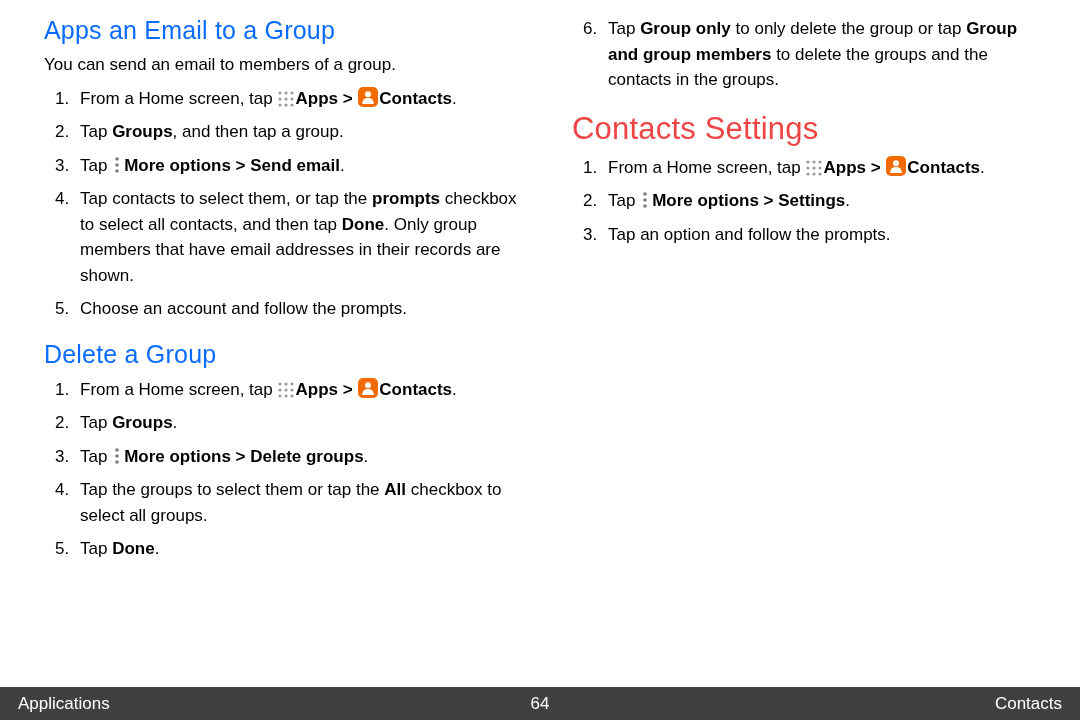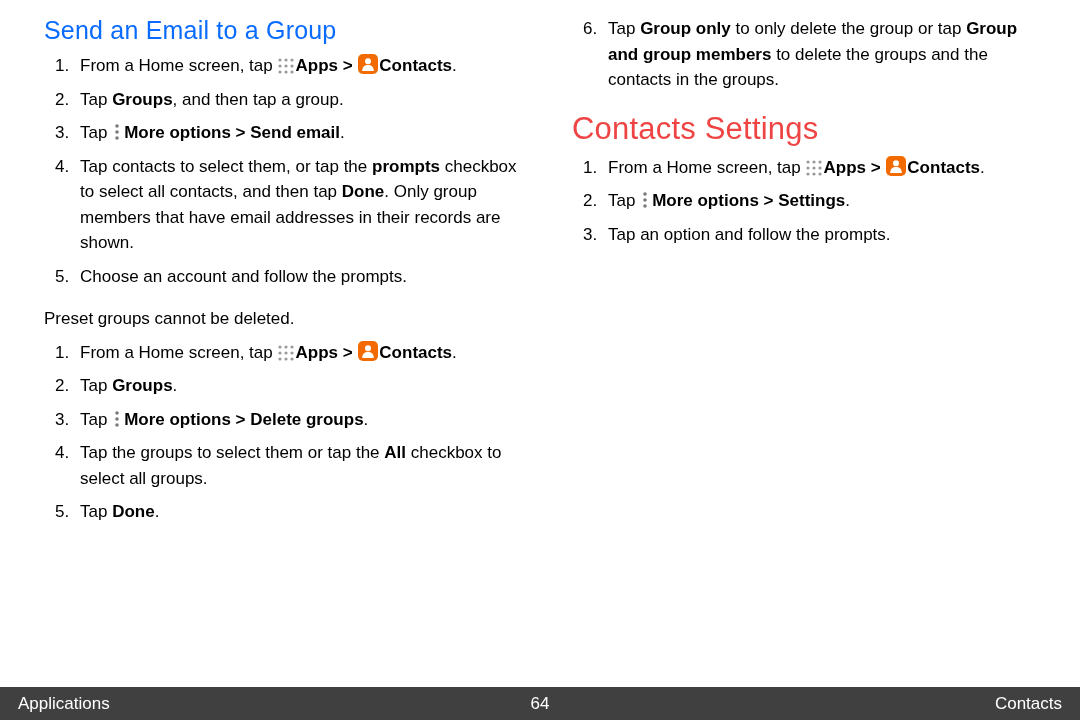--- a/index.html
+++ b/index.html
@@ -91,21 +91,22 @@
     position: relative;
   }
   .ic-more svg { display:block; }
 </style>
 </head>
 <body>
 
 <div class="page">
   <div class="col">
 
-    <h2 class="h2">Send an Email to a Group</h2>
+    <h2 class="h2">Apps an Email to a Group</h2>
+    <p class="para">You can send an email to members of a group.</p>
     <ol class="steps">
       <li>
         <span>From a Home screen, tap </span><span class="ic ic-apps"><svg width="16" height="16" viewBox="0 0 16 16">
               <g fill="#9a9a9a">
                 <circle cx="2" cy="2" r="1.6"></circle>
                 <circle cx="8" cy="2" r="1.6"></circle>
                 <circle cx="14" cy="2" r="1.6"></circle>
                 <circle cx="2" cy="8" r="1.6"></circle>
                 <circle cx="8" cy="8" r="1.6"></circle>
                 <circle cx="14" cy="8" r="1.6"></circle>
@@ -132,21 +133,21 @@
                 <circle cx="4" cy="15" r="1.8"></circle>
               </g>
             </svg></span><span class="b">More options &gt; Send email</span><span>.</span>
       </li>
       <li>
         <span>Tap contacts to select them, or tap the </span><span class="b">prompts</span><span> checkbox to select all contacts, and then tap </span><span class="b">Done</span><span>. Only group members that have email addresses in their records are shown.</span>
       </li>
       <li>Choose an account and follow the prompts.</li>
     </ol>
 
-    <p class="para">Preset groups cannot be deleted.</p>
+    <h2 class="h2" style="margin-top:14px">Delete a Group</h2>
     <ol class="steps">
       <li>
         <span>From a Home screen, tap </span><span class="ic ic-apps"><svg width="16" height="16" viewBox="0 0 16 16">
               <g fill="#9a9a9a">
                 <circle cx="2" cy="2" r="1.6"></circle>
                 <circle cx="8" cy="2" r="1.6"></circle>
                 <circle cx="14" cy="2" r="1.6"></circle>
                 <circle cx="2" cy="8" r="1.6"></circle>
                 <circle cx="8" cy="8" r="1.6"></circle>
                 <circle cx="14" cy="8" r="1.6"></circle>

